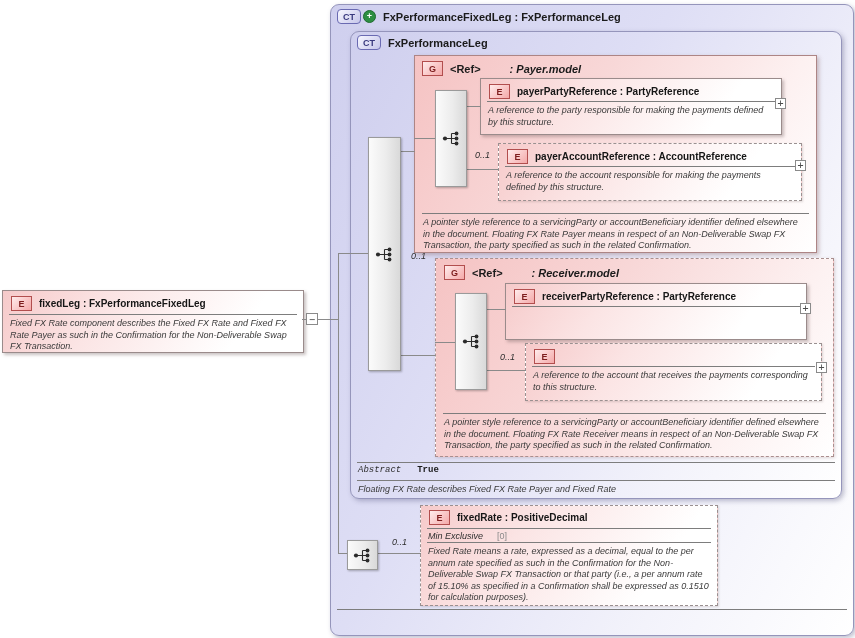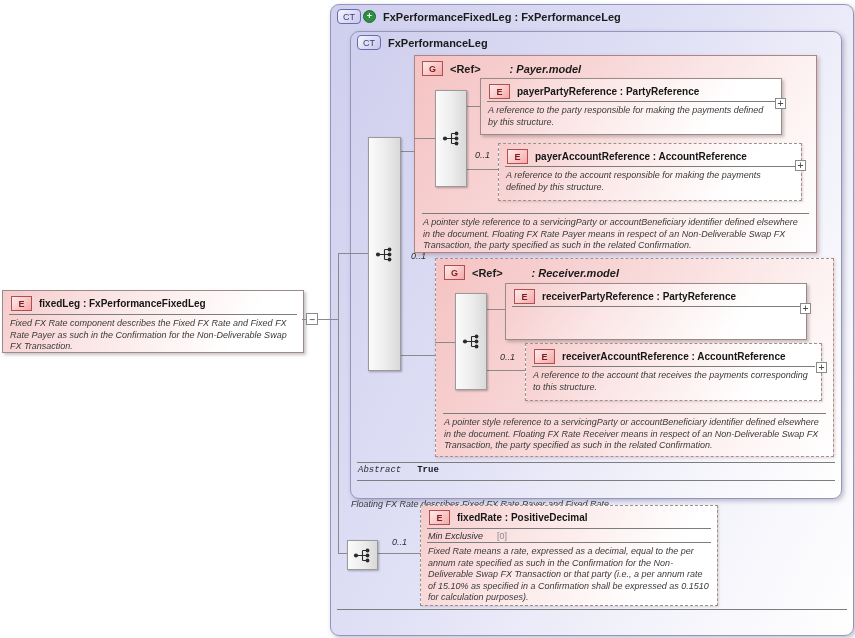--- a/index.html
+++ b/index.html
@@ -8,21 +8,21 @@
   
   .ct-box{position:absolute;border:1px solid #9595bb;border-radius:9px;
     background:linear-gradient(118deg,#cfcfee 0%,#dedef5 40%,#f3f3fb 75%,#ffffff 100%);
     box-shadow:2px 2px 5px rgba(90,90,130,.40);}
   .box-head{position:absolute;display:flex;align-items:center;gap:7px;white-space:nowrap;}
   .ct-title{font-weight:bold;font-size:11px;color:#1b1b1b;}
 
   .ct-badge{display:inline-flex;align-items:center;justify-content:center;
     min-width:16px;height:13px;padding:0 3px;border:1px solid #6a6ab2;border-radius:4px;
     background:linear-gradient(135deg,#f6f6ff,#c6c6ea);color:#39397e;
-    font-size:9px;font-weight:normal;}
+    font-size:9px;font-weight:bold;}
   .plus-circle{display:inline-flex;align-items:center;justify-content:center;
     width:11px;height:11px;margin-left:-5px;border-radius:50%;background:#2e8f43;
     border:1px solid #1f6b30;color:#fff;font-size:9px;font-weight:bold;line-height:11px;}
 
   
   .group-box{position:absolute;border:1px solid #ad8585;
     background:linear-gradient(122deg,#f5c3c3 0%,#f8d7d7 38%,#fdf1f1 75%,#ffffff 100%);
     box-shadow:2px 2px 4px rgba(120,80,80,.35);}
   .group-box.dashed{border:1px dashed #a98f8f;box-shadow:1px 1px 3px rgba(120,80,80,.22);}
   .g-badge,.e-badge{display:inline-flex;align-items:center;justify-content:center;
@@ -75,21 +75,21 @@
     <div class="box-head" style="left:6px;top:3px;">
       <span class="ct-badge">CT</span>
       <span class="ct-title">FxPerformanceLeg</span>
     </div>
     <div class="rule" style="left:6px;top:430px;width:478px;"></div>
     <div style="position:absolute;left:7px;top:433px;display:flex;align-items:center;font-family:Liberation Mono, monospace;">
       <span class="facet-label">Abstract</span>
       <span class="abstract-value">True</span>
     </div>
     <div class="rule" style="left:6px;top:448px;width:478px;"></div>
-    <div class="annot" style="left:0;top:452px;width:470px;margin-top:15px;">Floating FX Rate describes Fixed FX Rate Payer and Fixed Rate</div>
+    <div class="annot" style="left:7px;top:452px;width:470px;">Floating FX Rate describes Fixed FX Rate Payer and Fixed Rate</div>
   </div>
 
   <div class="group-box" style="left:414px;top:55px;width:401px;height:196px;">
     <div class="box-head" style="left:7px;top:5px;">
       <span class="g-badge">G</span>
       <span class="group-name">&lt;Ref&gt;</span>
       <span class="group-type">: Payer.model</span>
     </div>
     <div class="rule" style="left:7px;top:157px;width:387px;"></div>
     <div class="annot" style="left:8px;top:161px;width:382px;">A pointer style reference to a servicingParty or accountBeneficiary identifier defined elsewhere in the document. Floating FX Rate Payer means in respect of an Non-Deliverable Swap FX Transaction, the party specified as such in the related Confirmation.</div>
@@ -127,21 +127,20 @@
     <div class="el-head">
       <span class="e-badge">E</span>
       <span class="el-title">receiverPartyReference : PartyReference</span>
     </div>
     <div class="rule" style="left:6px;top:22px;right:6px;"></div>
   </div>
 
   <div class="el-box dashed" style="left:525px;top:343px;width:295px;height:56px;">
     <div class="el-head">
       <span class="e-badge">E</span>
-      <span class="el-title">receiverAccountReference : AccountReference</span>
     </div>
     <div class="rule" style="left:6px;top:22px;right:6px;"></div>
     <div class="annot" style="left:7px;top:26px;width:278px;">A reference to the account that receives the payments corresponding to this structure.</div>
   </div>
 
   <div class="el-box dashed" style="left:420px;top:505px;width:296px;height:99px;">
     <div class="el-head" style="top:4px;">
       <span class="e-badge">E</span>
       <span class="el-title">fixedRate : PositiveDecimal</span>
     </div>

